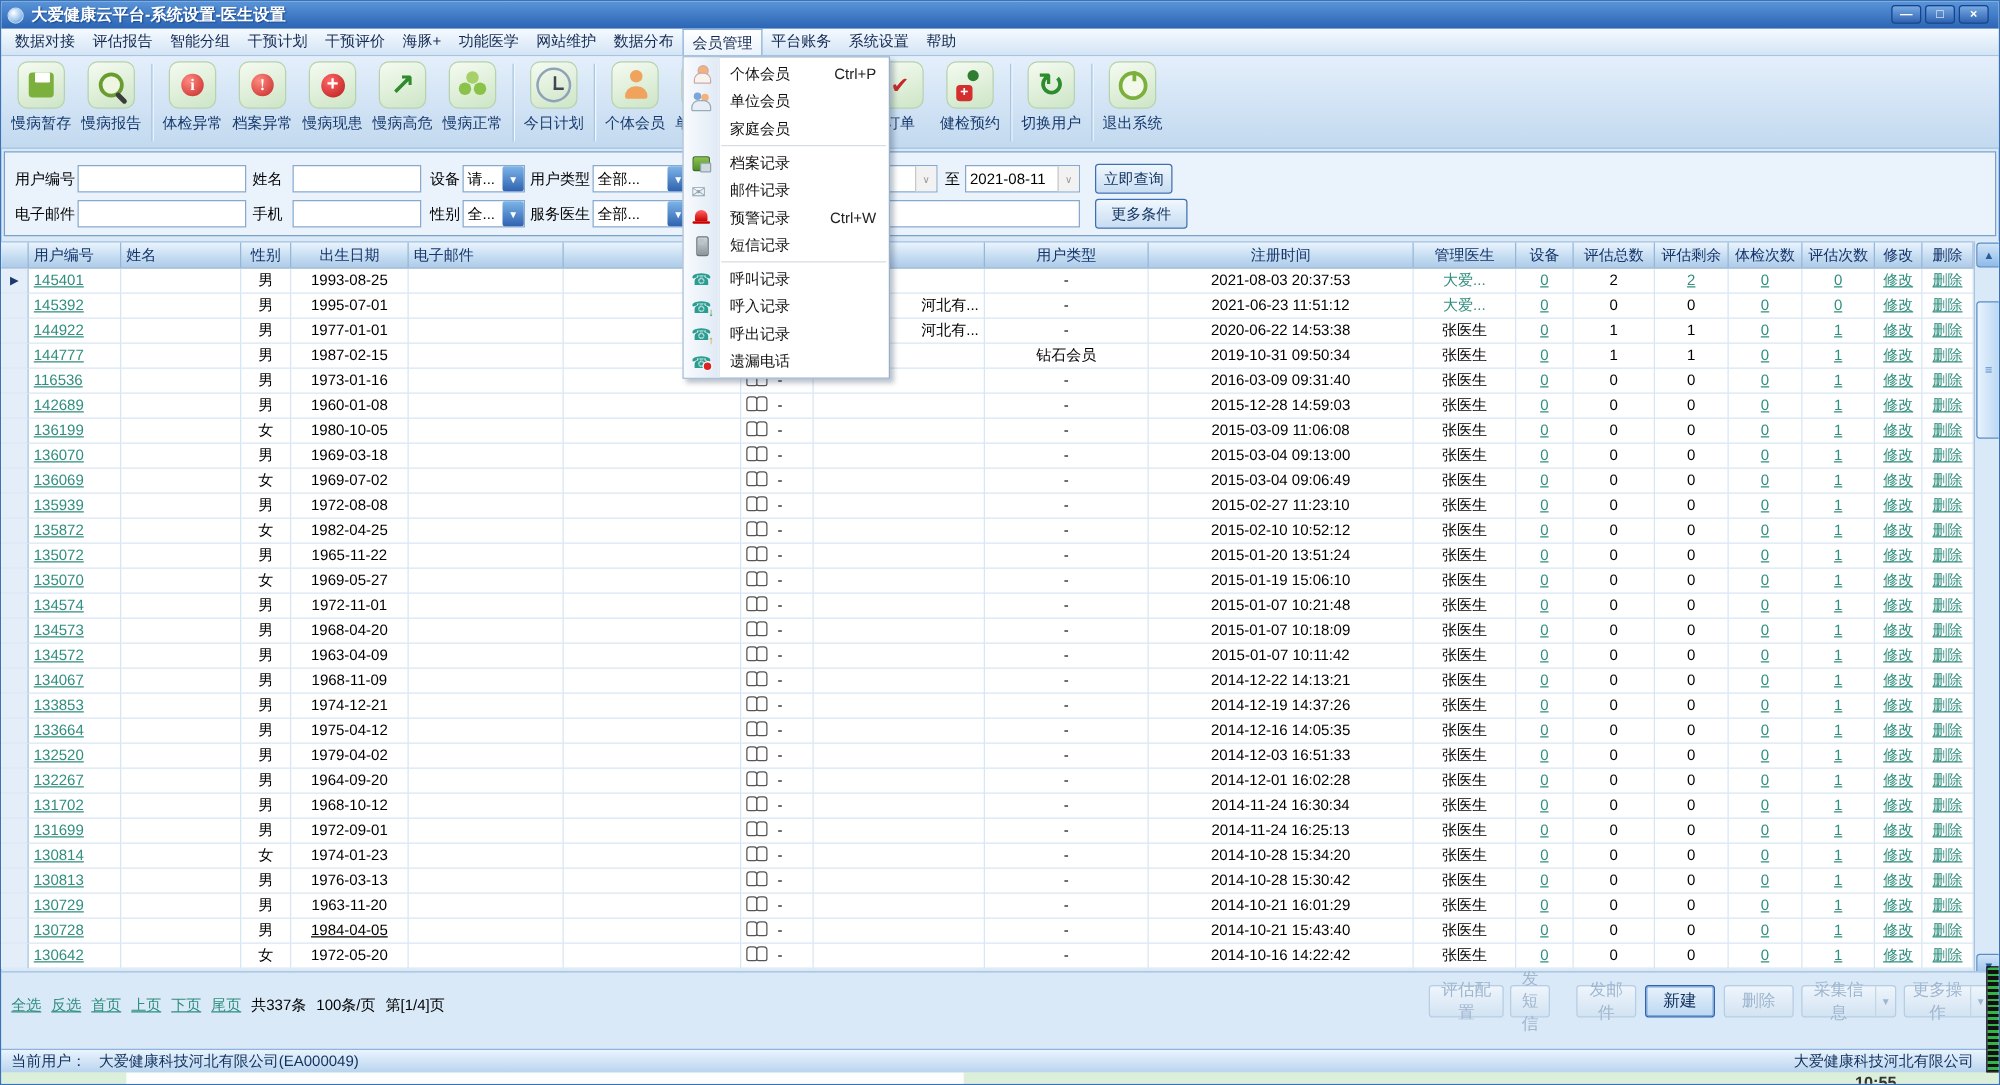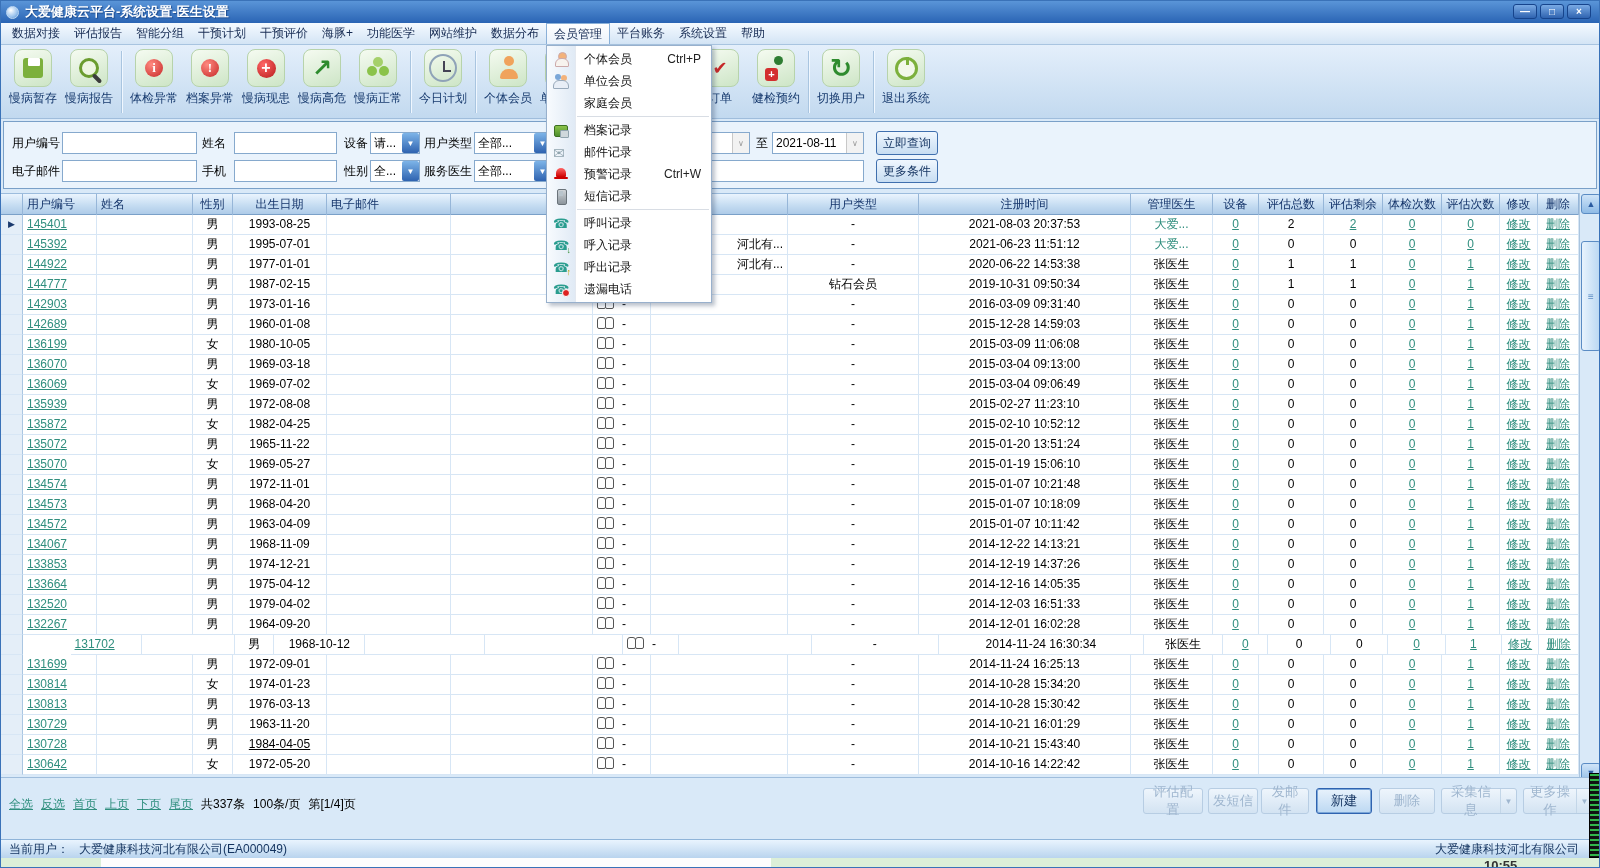--- a/index.html
+++ b/index.html
@@ -288,21 +288,21 @@
     <span class="combo" style="left:366px;top:38px;width:50px;">
       <span class="val">全...</span>
         <span class="arr">▼</span>
     </span>
     <span class="f-label" style="left:420px;top:38px;">服务医生</span>
     <span class="combo" style="left:470px;top:38px;width:78px;">
       <span class="val">全部...</span>
         <span class="arr">▼</span>
     </span>
     <input class="f-input" style="left: 620px; top: 38px; width: 240px;">
-    <button class="f-btn" style="left:872px;top:37px;width:62px;">更多条件</button>
+    <button class="f-btn" style="left:872px;top:37px;width:74px;">更多条件</button>
   </div>
 
   <div class="grid">
     <div class="thead" id="thead">
         <div class="th " style="width: 22px;"></div>
         <div class="th left" style="width: 74px;">用户编号</div>
         <div class="th left" style="width: 96px;">姓名</div>
         <div class="th " style="width: 40px;">性别</div>
         <div class="th " style="width: 94px;">出生日期</div>
         <div class="th left" style="width: 124px;">电子邮件</div>
@@ -400,21 +400,21 @@
           <div class="td " style="width: 46px;"><a class="lnk">0</a></div>
           <div class="td " style="width: 65px;">1</div>
           <div class="td " style="width: 59px;">1</div>
           <div class="td " style="width: 59px;"><a class="lnk">0</a></div>
           <div class="td " style="width: 58px;"><a class="lnk">1</a></div>
           <div class="td " style="width: 38px;"><a class="lnk">修改</a></div>
           <div class="td " style="width: 41px;"><a class="lnk">删除</a></div>
         </div>
         <div class="tr">
           <div class="td sel" style="width: 22px;"></div>
-          <div class="td left" style="width: 74px;"><a class="lnk">142903</a></div>
+          <div class="td left" style="width: 74px;"><a class="lnk">116536</a></div>
           <div class="td left" style="width: 96px;"></div>
           <div class="td " style="width: 40px;">男</div>
           <div class="td " style="width: 94px;">1973-01-16</div>
           <div class="td left" style="width: 124px;"></div>
           <div class="td right" style="width: 142px;"></div>
           <div class="td left" style="width: 58px;"><span class="ppl"></span><span>-</span></div>
           <div class="td right" style="width: 137px;"></div>
           <div class="td " style="width: 131px;">-</div>
           <div class="td " style="width: 212px;">2016-03-09 09:31:40</div>
           <div class="td " style="width: 82px;">张医生</div>
@@ -757,21 +757,21 @@
           <div class="td " style="width: 46px;"><a class="lnk">0</a></div>
           <div class="td " style="width: 65px;">0</div>
           <div class="td " style="width: 59px;">0</div>
           <div class="td " style="width: 59px;"><a class="lnk">0</a></div>
           <div class="td " style="width: 58px;"><a class="lnk">1</a></div>
           <div class="td " style="width: 38px;"><a class="lnk">修改</a></div>
           <div class="td " style="width: 41px;"><a class="lnk">删除</a></div>
         </div>
         <div class="tr">
           <div class="td sel" style="width: 22px;"></div>
-          <div class="td left" style="width: 74px; margin-left: 48px;"><a class="lnk">131702</a></div>
+          <div class="td left" style="width: 74px;"><a class="lnk">131702</a></div>
           <div class="td left" style="width: 96px;"></div>
           <div class="td " style="width: 40px;">男</div>
           <div class="td " style="width: 94px;">1968-10-12</div>
           <div class="td left" style="width: 124px;"></div>
           <div class="td right" style="width: 142px;"></div>
           <div class="td left" style="width: 58px;"><span class="ppl"></span><span>-</span></div>
           <div class="td right" style="width: 137px;"></div>
           <div class="td " style="width: 131px;">-</div>
           <div class="td " style="width: 212px;">2014-11-24 16:30:34</div>
           <div class="td " style="width: 82px;">张医生</div>
@@ -926,21 +926,21 @@
         <a class="lnk">下页</a>
         <a class="lnk">尾页</a>
         <span class="pag-info">共337条</span>
         <span class="pag-info">100条/页</span>
         <span class="pag-info">第[1/4]页</span>
       </div>
     <div id="fbtns">
         <button class="fbtn " style="left: 1142px; width: 60px;">
           <span class="cap">评估配置</span>
         </button>
-        <button class="fbtn " style="left: 1207px; width: 50px; justify-content: flex-end;">
+        <button class="fbtn " style="left: 1207px; width: 32px; justify-content: flex-end;">
           <span class="cap">发短信</span>
         </button>
         <button class="fbtn " style="left: 1260px; width: 48px;">
           <span class="cap">发邮件</span>
         </button>
         <button class="fbtn primary" style="left: 1315px; width: 56px;">
           <span class="cap">新建</span>
         </button>
         <button class="fbtn " style="left: 1378px; width: 56px;">
           <span class="cap">删除</span>

